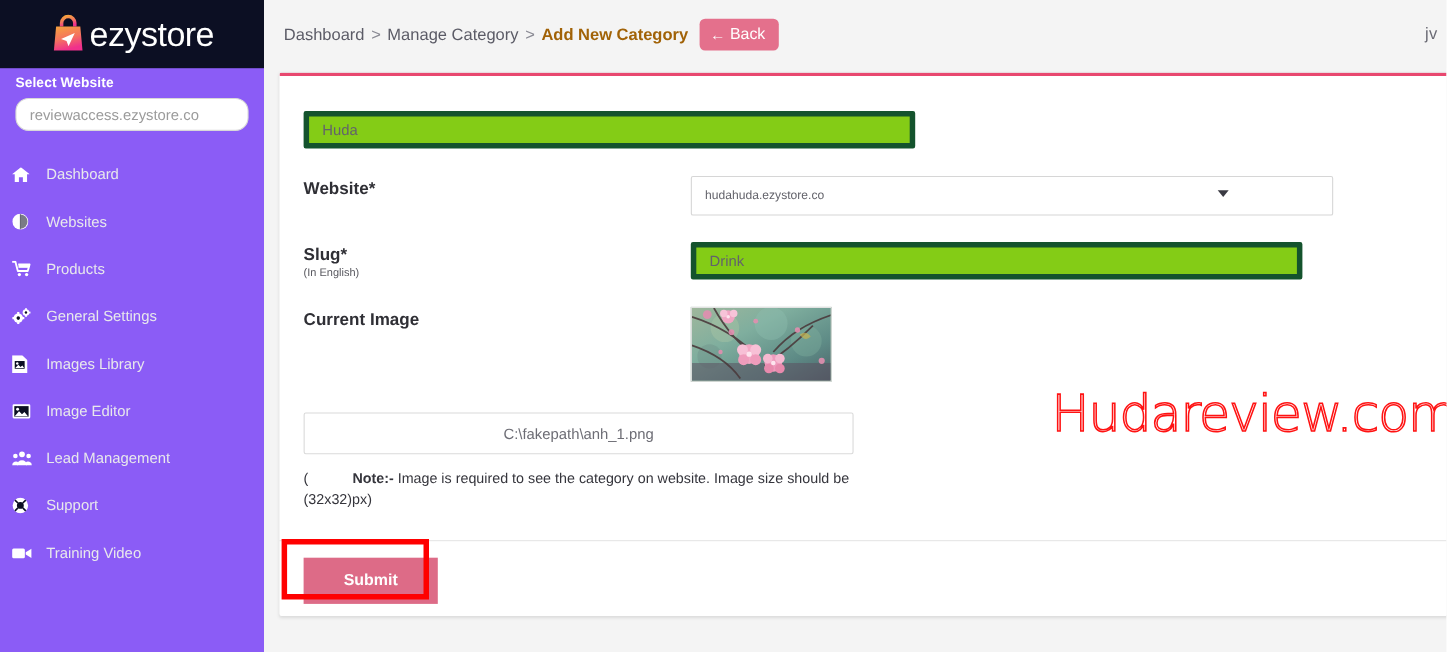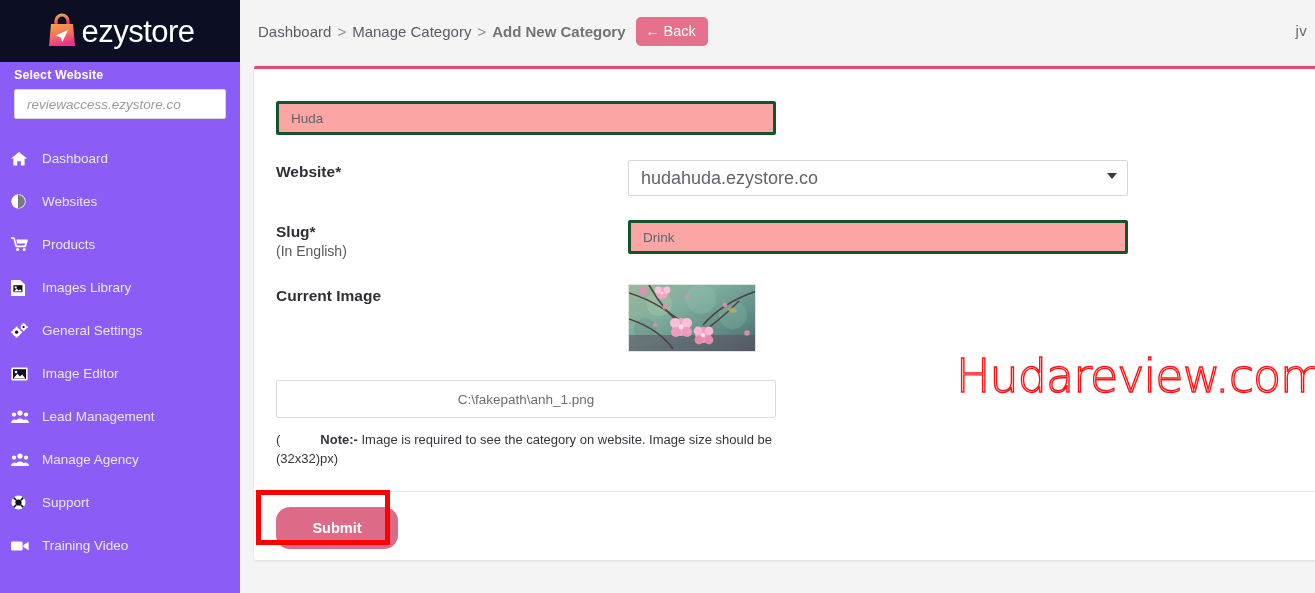--- a/index.html
+++ b/index.html
@@ -55,27 +55,26 @@
     font-size: 12.5px;
     font-weight: bold;
     margin-bottom: 7px;
     letter-spacing: 0.1px;
   }
   .select-website-input {
     width: 212px;
     height: 30px;
     background: #ffffff;
     border: 1px solid #d8d8d8;
-    border-radius: 2px;
+    border-radius: 12px;
     display: flex;
     align-items: center;
     padding-left: 12px;
     color: #9b9b9b;
     font-size: 13.5px;
-    font-style: italic;
   }
   .nav {
     margin-top: 18px;
   }
   .nav-item {
     display: flex;
     align-items: center;
     height: 43px;
     padding-left: 11px;
     color: #e8e8ec;
@@ -115,21 +114,21 @@
   }
   .crumbs {
     display: flex;
     align-items: center;
     font-size: 15px;
     color: #5c5c66;
   }
   .crumb { color: #5b5b66; }
   .crumb-sep { margin: 0 6px; color: #8a8a94; }
   .crumb-active {
-    color: #737373;
+    color: #a16207;
     font-weight: bold;
   }
   .back-btn {
     margin-left: 10px;
     background: #e4708c;
     color: #ffffff;
     border: none;
     border-radius: 5px;
     height: 29px;
     padding: 0 12px 0 10px;
@@ -174,47 +173,47 @@
   }
   .form-label {
     width: 352px;
     min-width: 352px;
     font-size: 15.5px;
     font-weight: bold;
     color: #2f2f35;
     padding-top: 3px;
   }
   .form-sublabel {
-    font-size: 14px;
+    font-size: 10px;
     font-weight: normal;
     color: #58585f;
     margin-top: 2px;
   }
   .field-wrap { width: 500px; }
   .text-input {
-    width: 500px;
+    width: 556px;
     height: 34px;
-    border: 3px solid #14532d;
+    border: 5px solid #14532d;
     border-radius: 2px;
-    background: #fca5a5;
+    background: #84cc16;
     font-size: 13.5px;
     color: #63636b;
     padding-left: 12px;
     font-family: "Liberation Sans", sans-serif;
     outline: none;
   }
   .text-input::placeholder { color: #85858d; }
   .select-wrap { position: relative; width: 500px; }
   .select-input {
-    width: 500px;
+    width: 584px;
     height: 36px;
     border: 1px solid #d6d6d6;
     border-radius: 2px;
     background: #ffffff;
-    font-size: 18px;
+    font-size: 11px;
     color: #63636b;
     padding-left: 12px;
     display: flex;
     align-items: center;
     cursor: pointer;
   }
   .select-caret {
     position: absolute;
     right: 11px;
     top: 13px;
@@ -266,21 +265,21 @@
 
   .submit-zone {
     position: absolute;
     left: 22px;
     top: 438px;
   }
   .submit-btn {
     background: #dd6b87;
     color: #ffffff;
     border: none;
-    border-radius: 14px;
+    border-radius: 0;
     width: 122px;
     height: 42px;
     font-size: 14.5px;
     font-weight: bold;
     font-family: "Liberation Sans", sans-serif;
     cursor: pointer;
   }
   .annot-box {
     position: absolute;
     left: 256px;
@@ -367,32 +366,20 @@
             <rect x="5.8" y="3.4" width="9.6" height="3.1" fill="#fff"></rect>
             <circle cx="6.6" cy="12.6" r="1.5"></circle>
               <circle cx="13.2" cy="12.6" r="1.5"></circle>
           </svg>
         </span>
         <span class="nav-label">Products</span>
       </div>
 
       <div class="nav-item">
         <span class="nav-icon">
-          <svg width="14" height="16" viewBox="0 0 14 16">
-            <path d="M0 0 h9.2 L14 4.4 V16 H0 Z" fill="#fff"></path>
-            <rect x="2.4" y="5.2" width="9" height="7" fill="#0c0f23"></rect>
-            <circle cx="4.7" cy="7.4" r="1.1" fill="#fff"></circle>
-            <path d="M2.9 11.6 L5.7 8.6 L7.6 10.6 L9.3 9.2 L10.9 11.6 Z" fill="#fff"></path>
-          </svg>
-        </span>
-        <span class="nav-label">Images Library</span>
-      </div>
-
-      <div class="nav-item">
-        <span class="nav-icon">
           <svg width="17" height="15" viewBox="0 0 17 15" fill="#fff">
             <circle cx="5.6" cy="9.2" r="4.3"></circle>
               <circle cx="5.6" cy="9.2" r="1.6" fill="#0c0f23"></circle>
             <g>
                 <rect x="4.6" y="3.6" width="2" height="2.4"></rect>
                 <rect x="4.6" y="12.4" width="2" height="2.2"></rect>
                 <rect x="0.2" y="8.2" width="2.3" height="2"></rect>
                 <rect x="8.8" y="8.2" width="2.3" height="2"></rect>
               </g>
             <circle cx="12.6" cy="4.1" r="3"></circle>
@@ -400,20 +387,32 @@
             <rect x="11.8" y="0.2" width="1.7" height="1.8"></rect>
               <rect x="11.8" y="6.2" width="1.7" height="1.8"></rect>
               <rect x="15.1" y="3.3" width="1.7" height="1.7"></rect>
           </svg>
         </span>
         <span class="nav-label">General Settings</span>
       </div>
 
       <div class="nav-item">
         <span class="nav-icon">
+          <svg width="14" height="16" viewBox="0 0 14 16">
+            <path d="M0 0 h9.2 L14 4.4 V16 H0 Z" fill="#fff"></path>
+            <rect x="2.4" y="5.2" width="9" height="7" fill="#0c0f23"></rect>
+            <circle cx="4.7" cy="7.4" r="1.1" fill="#fff"></circle>
+            <path d="M2.9 11.6 L5.7 8.6 L7.6 10.6 L9.3 9.2 L10.9 11.6 Z" fill="#fff"></path>
+          </svg>
+        </span>
+        <span class="nav-label">Images Library</span>
+      </div>
+
+      <div class="nav-item">
+        <span class="nav-icon">
           <svg width="17" height="14" viewBox="0 0 17 14">
             <rect x="0.4" y="0.6" width="16.2" height="12.8" rx="1.2" fill="#fff"></rect>
             <rect x="2" y="2.2" width="13" height="9.6" fill="#0c0f23"></rect>
             <circle cx="5" cy="5" r="1.3" fill="#fff"></circle>
             <path d="M2.4 11.4 L6.3 6.8 L9 9.6 L11.2 7.6 L14.4 11.4 Z" fill="#fff"></path>
           </svg>
         </span>
         <span class="nav-label">Image Editor</span>
       </div>
 
@@ -424,33 +423,20 @@
               <path d="M4.4 13 a4.6 4.6 0 0 1 9.2 0 Z"></path>
             <circle cx="3" cy="4.6" r="2.1"></circle>
               <path d="M0 13 a3.4 3.4 0 0 1 6 -2.2 L5.2 13 Z"></path>
             <circle cx="15" cy="4.6" r="2.1"></circle>
               <path d="M18 13 a3.4 3.4 0 0 0 -6 -2.2 L12.8 13 Z"></path>
           </svg>
         </span>
         <span class="nav-label">Lead Management</span>
       </div>
 
-      <div class="nav-item">
-        <span class="nav-icon">
-          <svg width="18" height="14" viewBox="0 0 18 14" fill="#fff">
-            <circle cx="9" cy="3" r="2.6"></circle>
-              <path d="M4.4 13 a4.6 4.6 0 0 1 9.2 0 Z"></path>
-            <circle cx="3" cy="4.6" r="2.1"></circle>
-              <path d="M0 13 a3.4 3.4 0 0 1 6 -2.2 L5.2 13 Z"></path>
-            <circle cx="15" cy="4.6" r="2.1"></circle>
-              <path d="M18 13 a3.4 3.4 0 0 0 -6 -2.2 L12.8 13 Z"></path>
-          </svg>
-        </span>
-        <span class="nav-label">Manage Agency</span>
-      </div>
 
       <div class="nav-item">
         <span class="nav-icon">
           <svg width="15" height="15" viewBox="0 0 15 15">
             <circle cx="7.5" cy="7.5" r="7" fill="#fff"></circle>
             <circle cx="7.5" cy="7.5" r="3.1" fill="#0c0f23"></circle>
             <path d="M2.6 2.6 L5.3 5.3 M12.4 2.6 L9.7 5.3 M2.6 12.4 L5.3 9.7 M12.4 12.4 L9.7 9.7" stroke="#0c0f23" stroke-width="1.5"></path>
           </svg>
         </span>
         <span class="nav-label">Support</span>

